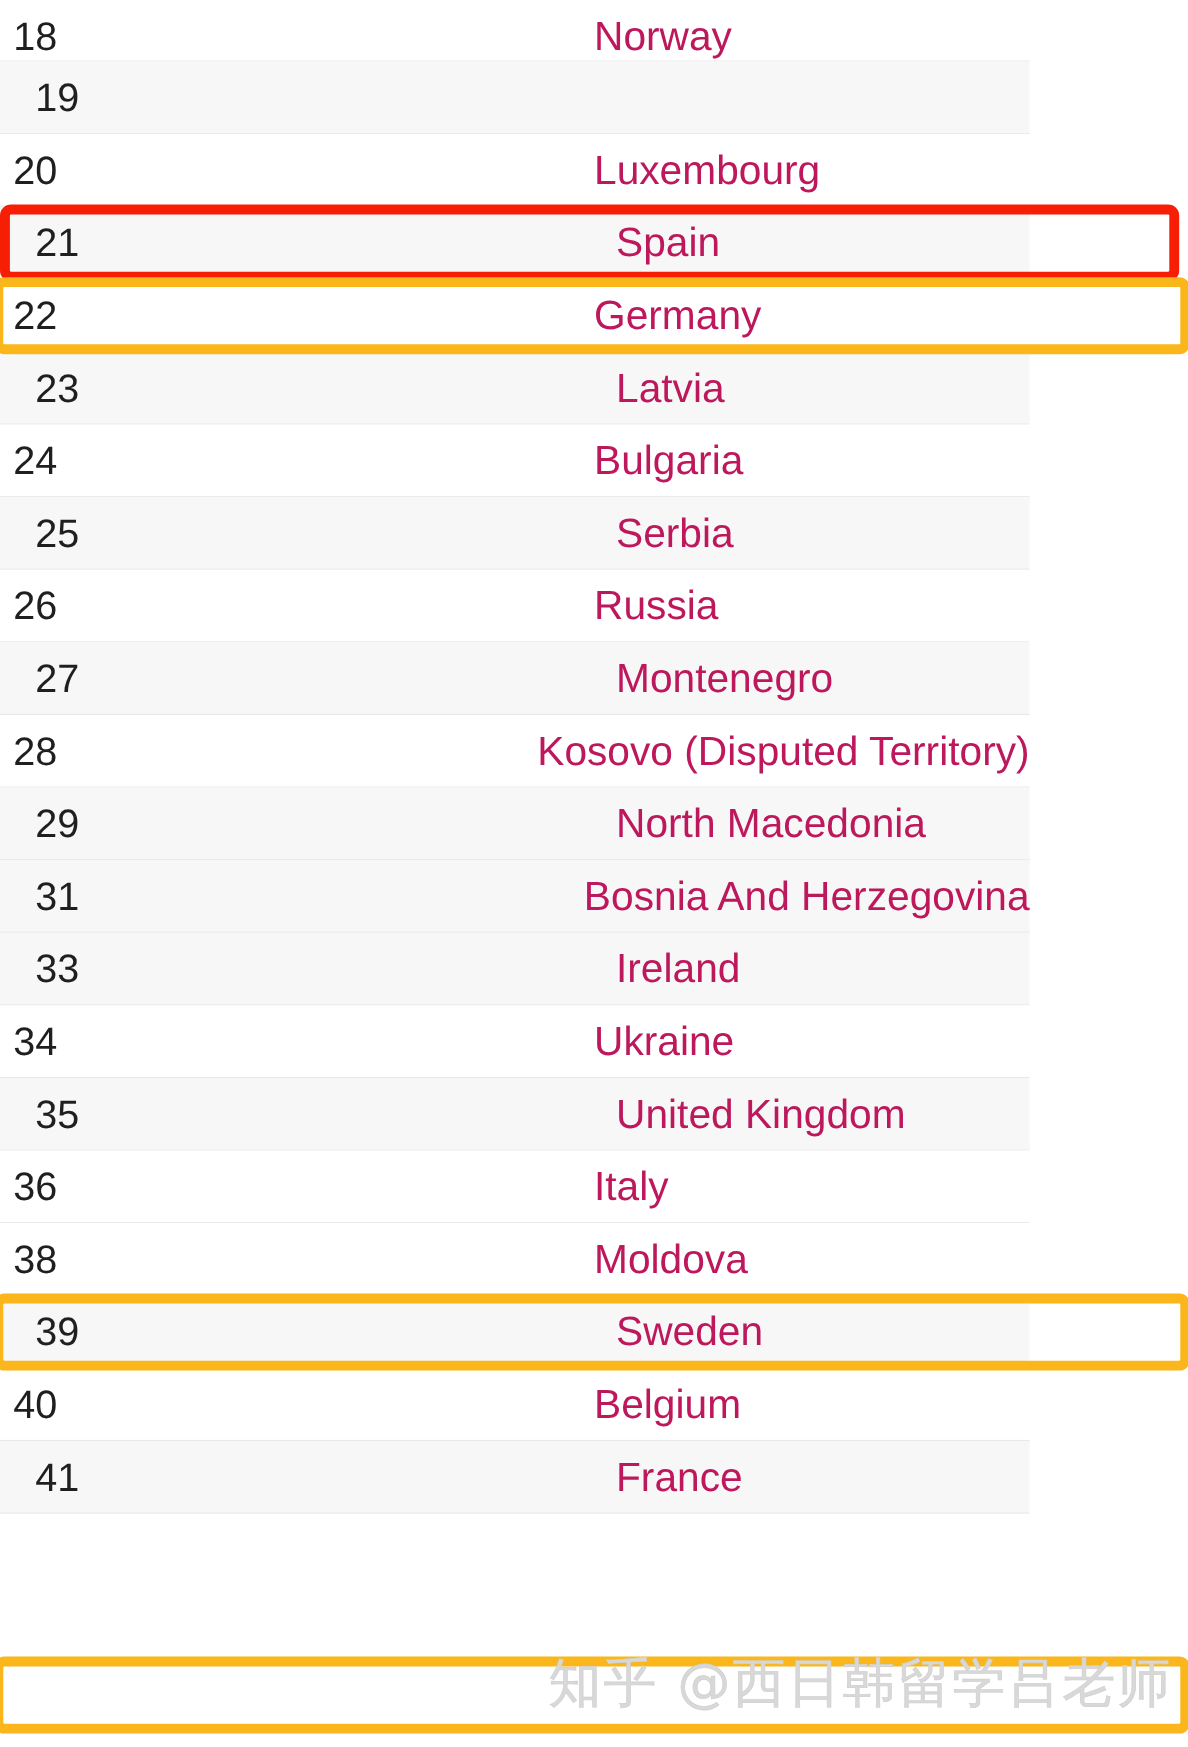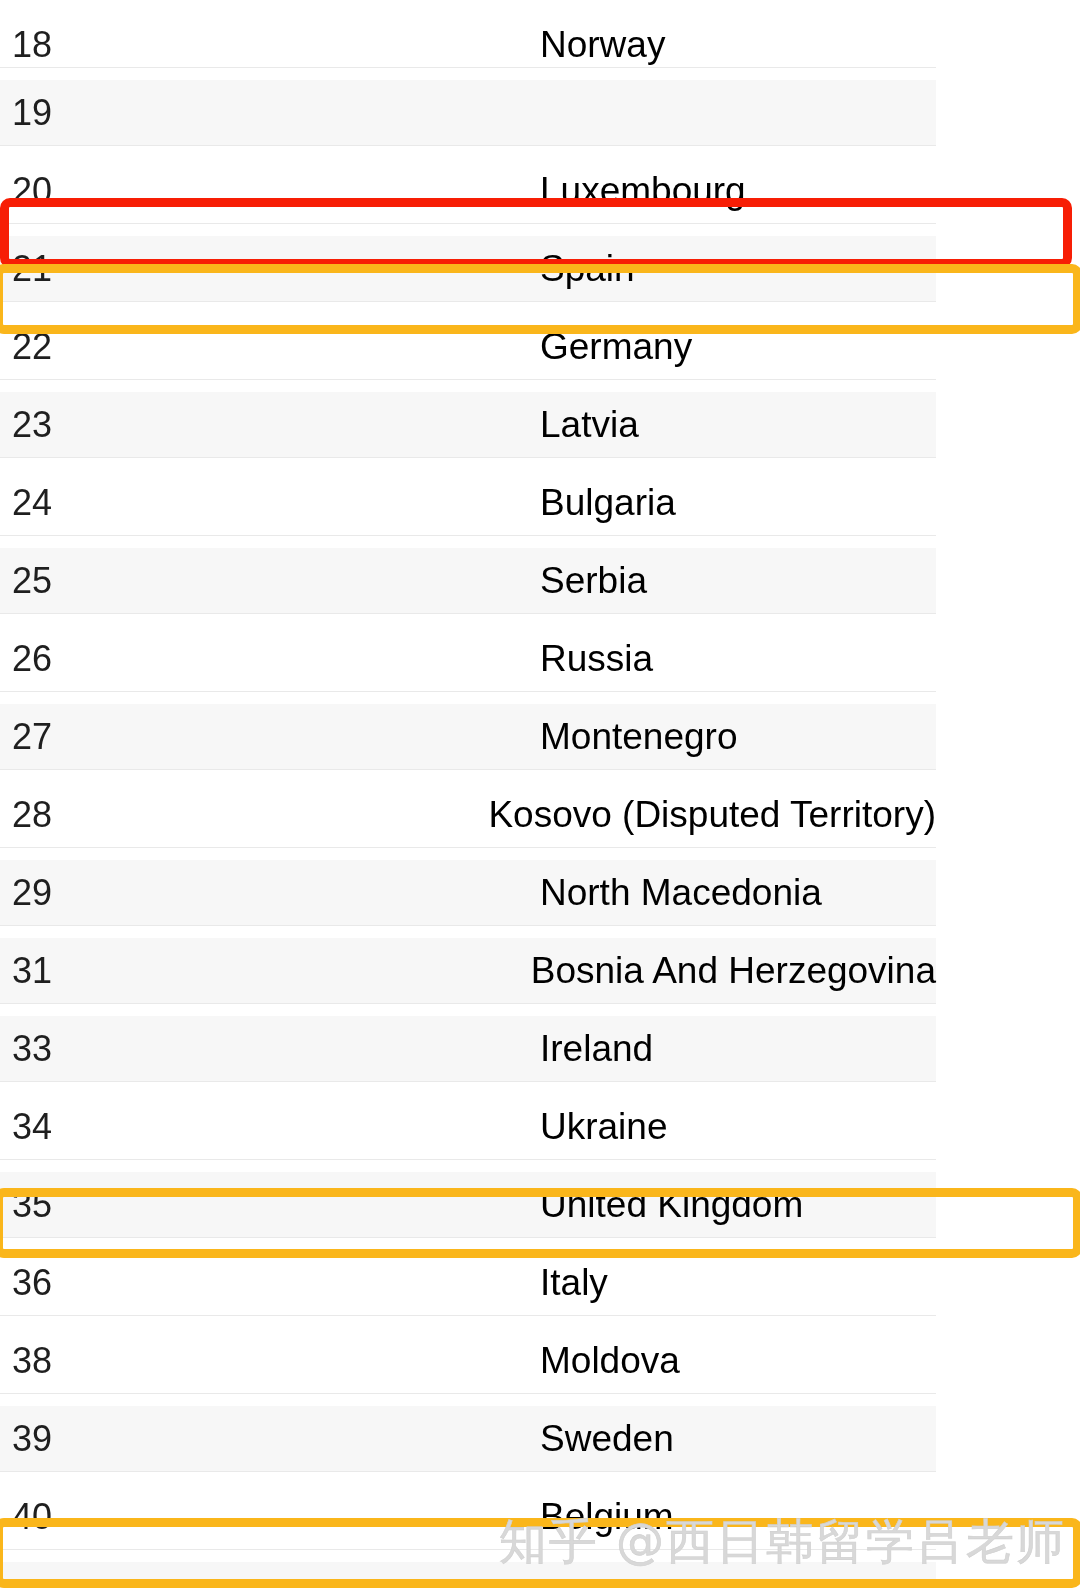--- a/index.html
+++ b/index.html
@@ -24,40 +24,40 @@
 
   .rank-row {
     position: relative;
     box-sizing: border-box;
     height: 66px;
     width: 936px;
     display: flex;
     align-items: center;
     border-bottom: 1px solid #e9e9e9;
     background: #ffffff;
-    margin-top: 12px;
   }
   .rank-row.shaded {
     background: #f7f7f7;
+    padding-left: 20px;
   }
 
   .rank-row .rank-num {
     width: 540px;
     box-sizing: border-box;
     padding-left: 12px;
     font-size: 36px;
     color: #1f1f1f;
     letter-spacing: 0px;
     line-height: 1;
   }
 
   .rank-row .country-name {
     flex: 1;
     font-size: 37px;
-    color: #000000;
+    color: #be185d;
     line-height: 1;
     white-space: nowrap;
   }
 
   
   .rank-row.clipped-top {
     height: 56px;
     align-items: flex-end;
     padding-bottom: 4px;
   }

